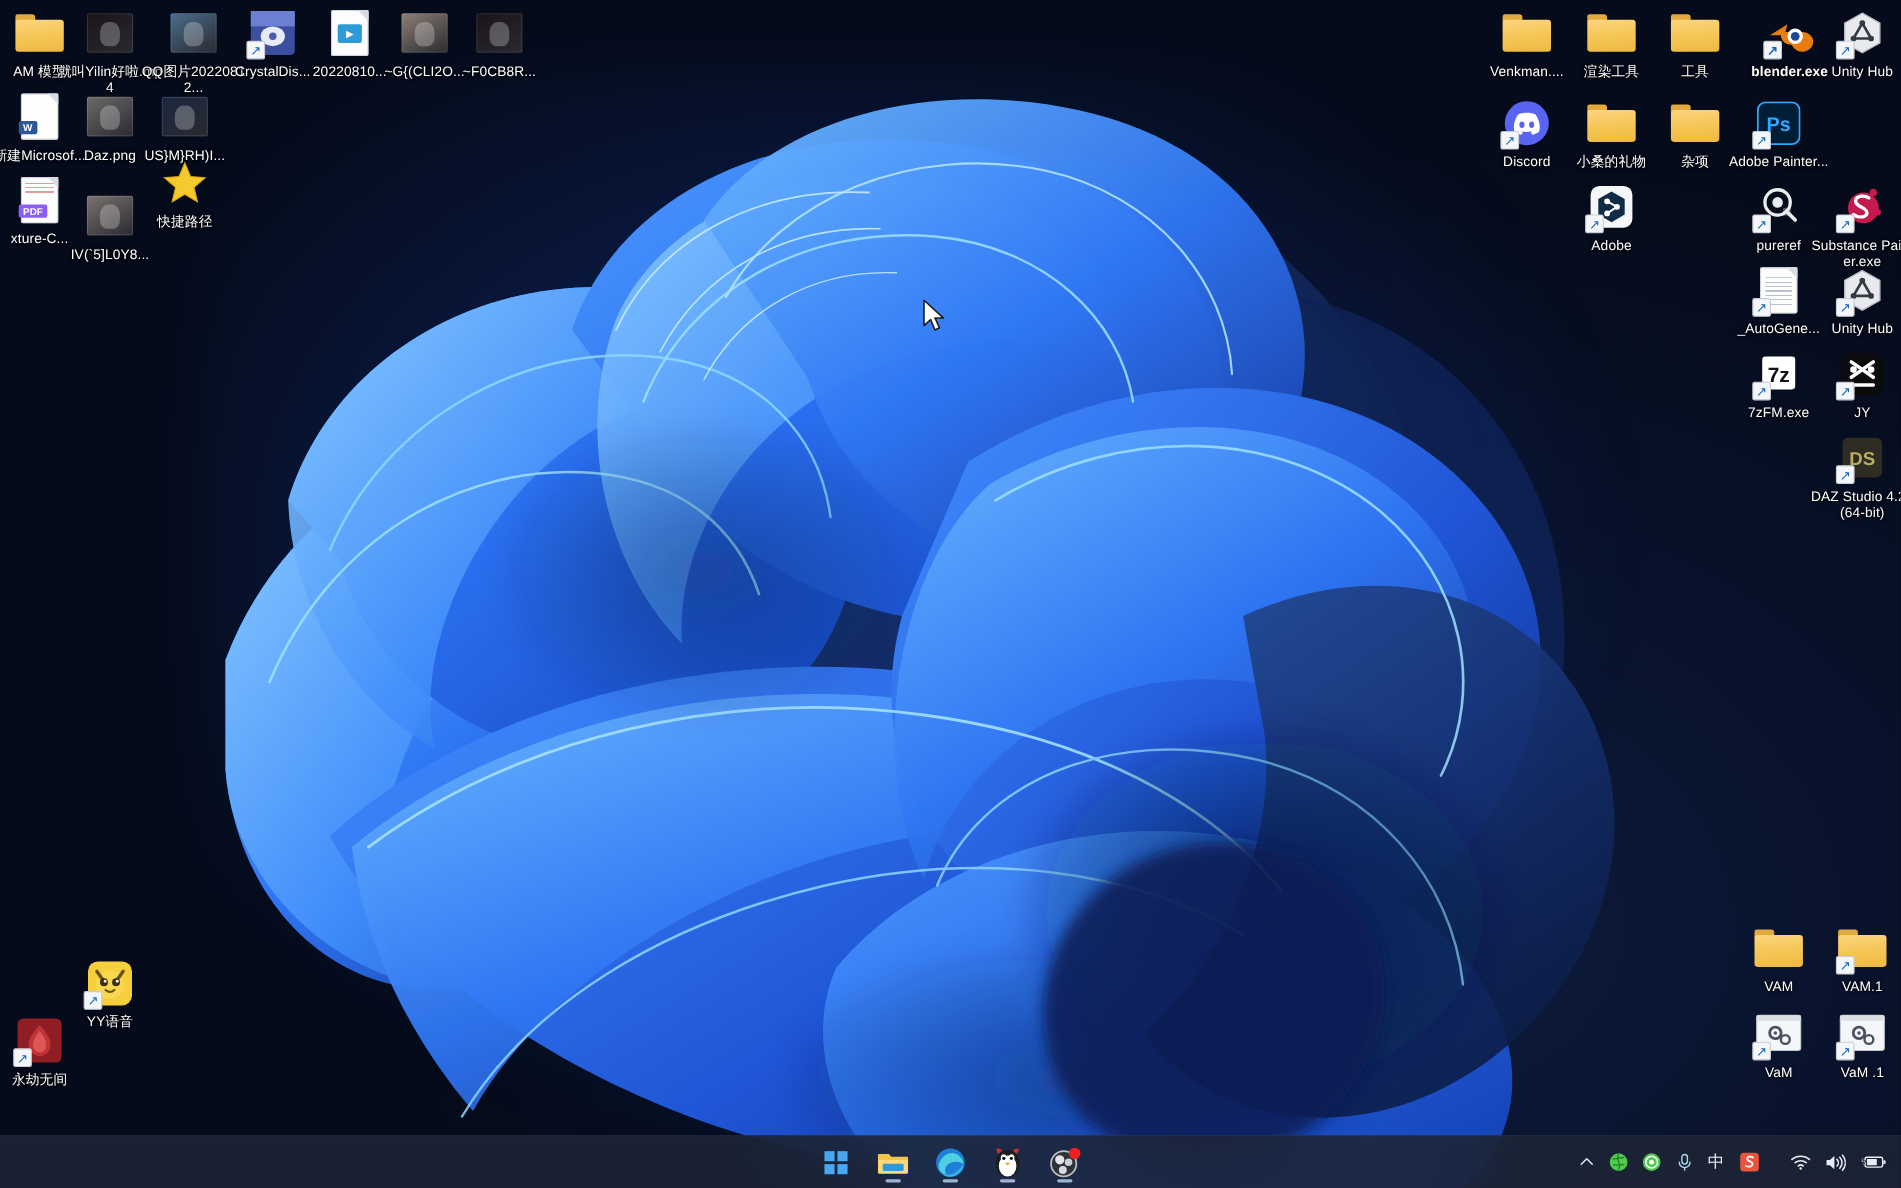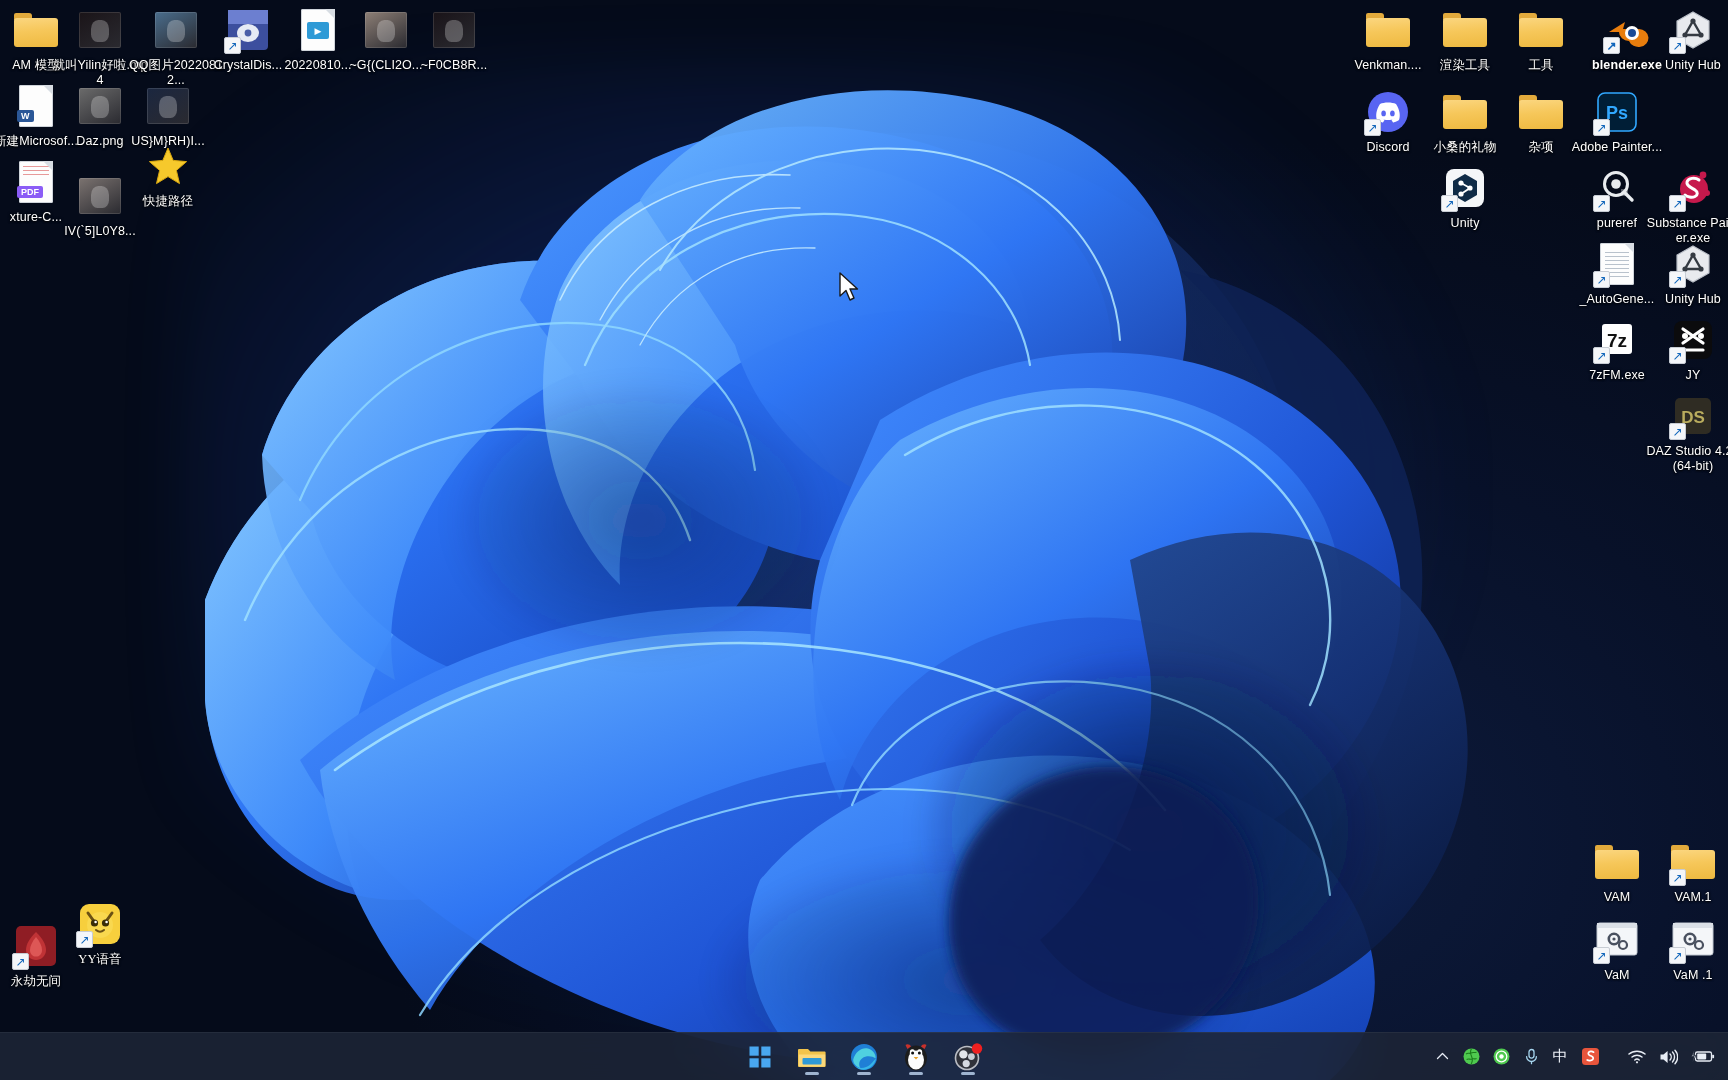--- a/index.html
+++ b/index.html
@@ -332,21 +332,21 @@
         <div class="icon-glyph">
           <svg width="42" height="42" viewBox="0 0 42 42">
             <rect x="1" y="1" width="40" height="40" rx="5" fill="#8f1d24"></rect>
             <path d="M21,7 C27,13 31,19 31,25 C31,31 26,35 21,35 C16,35 11,31 11,25 C11,19 15,13 21,7 Z" fill="#c9373a" opacity=".85"></path>
             <path d="M21,12 C25,17 27,21 27,25 C27,29 24.5,31.6 21,31.6 C17.5,31.6 15,29 15,25 C15,21 17,17 21,12 Z" fill="#e4605f" opacity=".8"></path>
           </svg>
           <span class="shortcut-arrow"></span>
         </div>
         <div class="icon-label">永劫无间</div>
       </div>
-      <div class="icon-cell" style="left: 52px; top: 900px; font-family: Liberation Serif, serif;">
+      <div class="icon-cell" style="left: 52px; top: 870px;">
         <div class="icon-glyph">
           <svg width="42" height="42" viewBox="0 0 42 42">
             <rect x="1" y="1" width="40" height="40" rx="9" fill="#f7cf3d"></rect>
             <circle cx="21" cy="22" r="13" fill="#f9d84f"></circle>
             <path d="M9,10 L14,17 M33,10 L28,17" stroke="#6b5114" stroke-width="3" stroke-linecap="round"></path>
             <circle cx="15.5" cy="20" r="3.6" fill="#3a2d08"></circle>
             <circle cx="26.5" cy="20" r="3.6" fill="#3a2d08"></circle>
             <circle cx="16.6" cy="19" r="1.3" fill="#fff"></circle>
             <circle cx="27.6" cy="19" r="1.3" fill="#fff"></circle>
             <path d="M17,27 q4,3.4 8,0" stroke="#6b5114" stroke-width="2" fill="none" stroke-linecap="round"></path>
@@ -454,21 +454,21 @@
           <svg width="40" height="40" viewBox="0 0 40 40">
             <rect x="1" y="1" width="38" height="38" rx="8" fill="#f4f6f8"></rect>
             <path d="M20,6 L32,13 V27 L20,34 L8,27 V13 Z" fill="#0f2b46"></path>
             <circle cx="16" cy="15" r="2.6" fill="#fff"></circle>
             <circle cx="25" cy="20" r="2.6" fill="#fff"></circle>
             <circle cx="16" cy="26" r="2.6" fill="#fff"></circle>
             <path d="M16,15 L25,20 L16,26" stroke="#fff" stroke-width="1.8" fill="none"></path>
           </svg>
           <span class="shortcut-arrow"></span>
         </div>
-        <div class="icon-label">Unity</div>
+        <div class="icon-label">Adobe</div>
       </div>
       <div class="icon-cell" style="left: 1569px; top: 164px; text-align: right;">
         <div class="icon-glyph">
           <svg width="42" height="42" viewBox="0 0 42 42">
             <circle cx="20" cy="17" r="11.5" fill="none" stroke="#e9ecef" stroke-width="3"></circle>
             <circle cx="20" cy="17" r="4.8" fill="#e9ecef"></circle>
             <path d="M28,25 L36,33" stroke="#e9ecef" stroke-width="3.4" stroke-linecap="round"></path>
             <rect x="25" y="22" width="7" height="7" fill="#e9ecef" opacity=".35"></rect>
           </svg>
           <span class="shortcut-arrow"></span>

